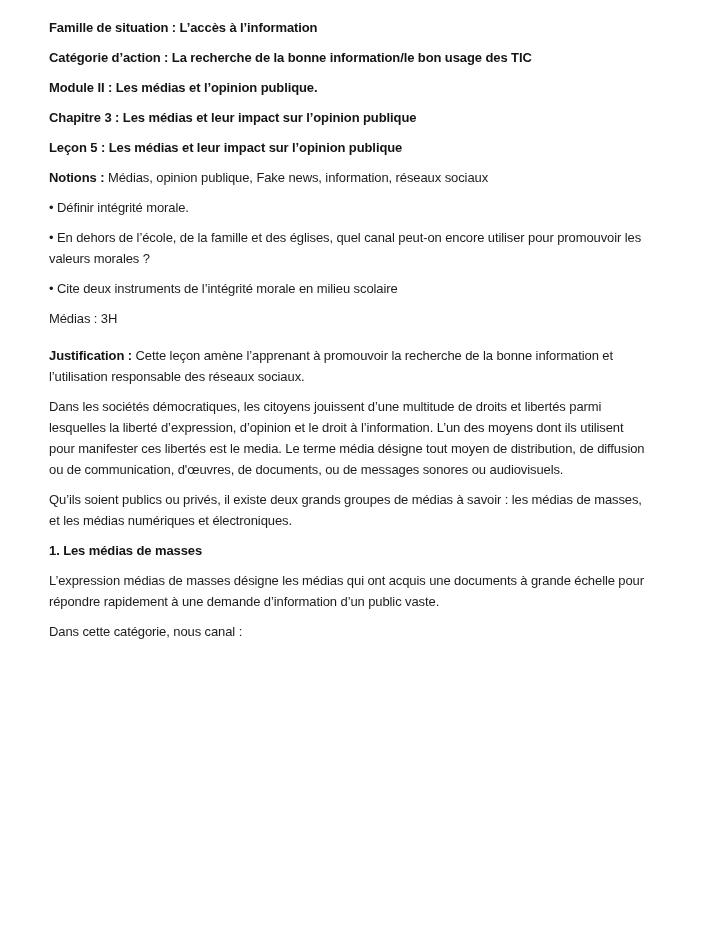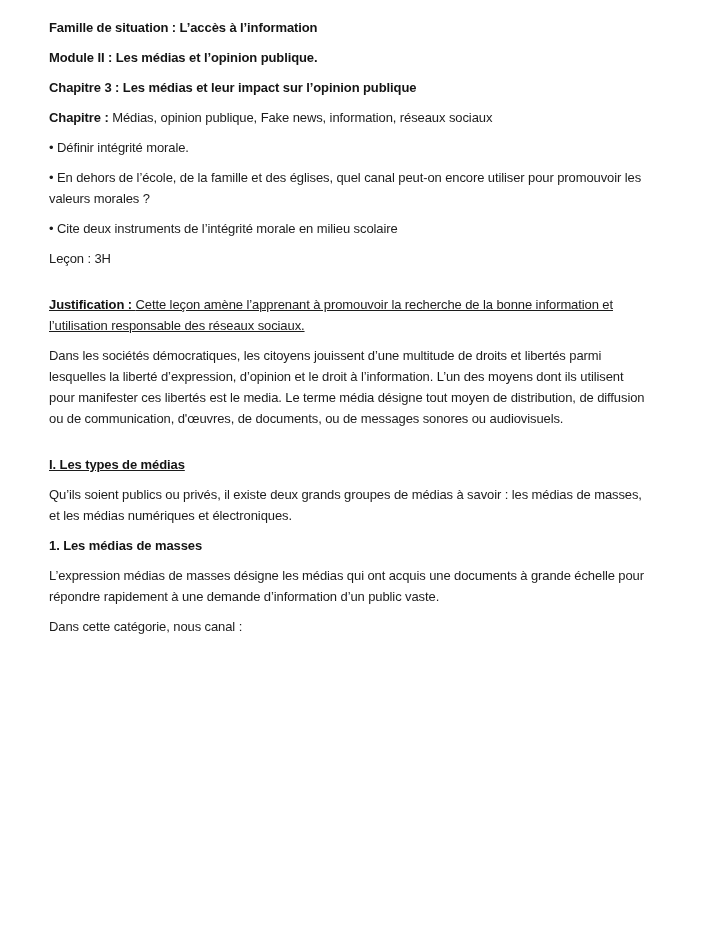--- a/index.html
+++ b/index.html
@@ -22,42 +22,42 @@
     letter-spacing: -0.1px;
   }
   .content {
     max-width: 618px;
   }
   .para {
     margin: 0 0 9px 0;
     text-align: left;
   }
   .para.gap {
-    margin-top: 25px;
-    text-decoration: underline;
+    margin-top: 16px;
   }
   .b {
     font-weight: bold;
     color: #141414;
   }
 </style>
 </head>
 <body>
 
 <div class="page">
   <div class="content">
       <p class="para"><span class="b">Famille de situation : L’accès à l’information</span><span></span></p>
+      <p class="para"><span class="b">Catégorie d’action : La recherche de la bonne information/le bon usage des TIC</span><span></span></p>
       <p class="para"><span class="b">Module II : Les médias et l’opinion publique.</span><span></span></p>
       <p class="para"><span class="b">Chapitre 3 : Les médias et leur impact sur l’opinion publique</span><span></span></p>
-      <p class="para"><span class="b">Chapitre : </span><span>Médias, opinion publique, Fake news, information, réseaux sociaux</span></p>
+      <p class="para"><span class="b">Leçon 5 : Les médias et leur impact sur l’opinion publique</span><span></span></p>
+      <p class="para"><span class="b">Notions : </span><span>Médias, opinion publique, Fake news, information, réseaux sociaux</span></p>
       <p class="para"><span class="b"></span><span>• Définir intégrité morale.</span></p>
       <p class="para"><span class="b"></span><span>• En dehors de l’école, de la famille et des églises, quel canal peut-on encore utiliser pour promouvoir les valeurs morales ?</span></p>
       <p class="para"><span class="b"></span><span>• Cite deux instruments de l’intégrité morale en milieu scolaire</span></p>
-      <p class="para"><span class="b"></span><span>Leçon : 3H</span></p>
+      <p class="para"><span class="b"></span><span>Médias : 3H</span></p>
       <p class="para gap"><span class="b">Justification : </span><span>Cette leçon amène l’apprenant à promouvoir la recherche de la bonne information et l’utilisation responsable des réseaux sociaux.</span></p>
       <p class="para"><span class="b"></span><span>Dans les sociétés démocratiques, les citoyens jouissent d’une multitude de droits et libertés parmi lesquelles la liberté d’expression, d’opinion et le droit à l’information. L’un des moyens dont ils utilisent pour manifester ces libertés est le media. Le terme média désigne tout moyen de distribution, de diffusion ou de communication, d'œuvres, de documents, ou de messages sonores ou audiovisuels.</span></p>
-      <p class="para gap"><span class="b">I. Les types de médias</span><span></span></p>
       <p class="para"><span class="b"></span><span>Qu’ils soient publics ou privés, il existe deux grands groupes de médias à savoir : les médias de masses, et les médias numériques et électroniques.</span></p>
       <p class="para"><span class="b">1. Les médias de masses</span><span></span></p>
       <p class="para"><span class="b"></span><span>L’expression médias de masses désigne les médias qui ont acquis une documents à grande échelle pour répondre rapidement à une demande d’information d’un public vaste.</span></p>
       <p class="para"><span class="b"></span><span>Dans cette catégorie, nous canal :</span></p>
     </div>
 </div>
 
 </body></html>

